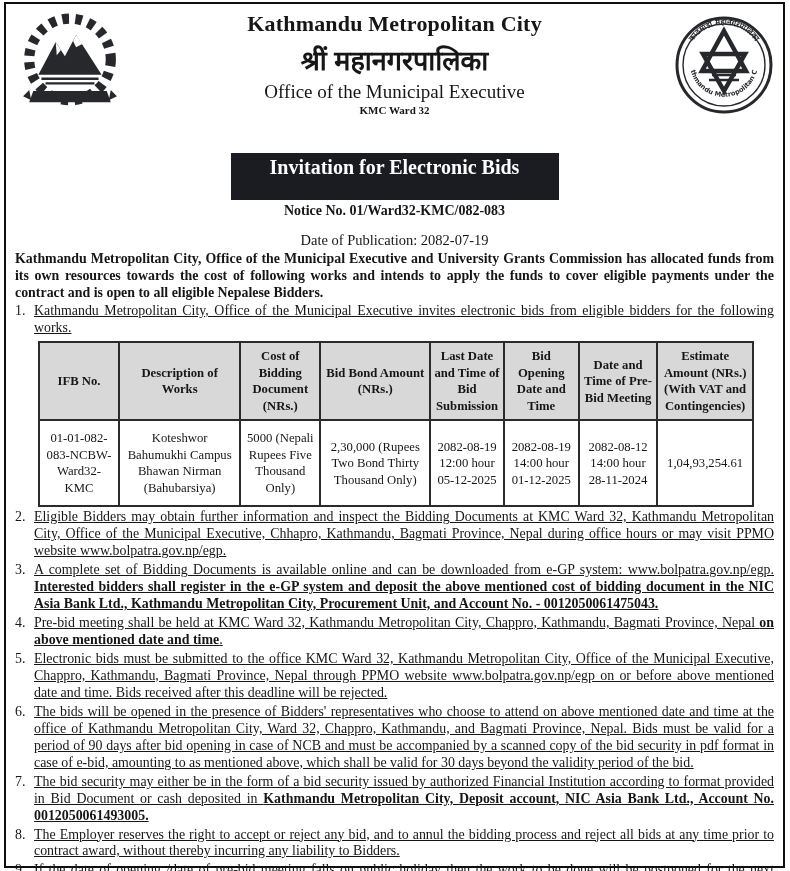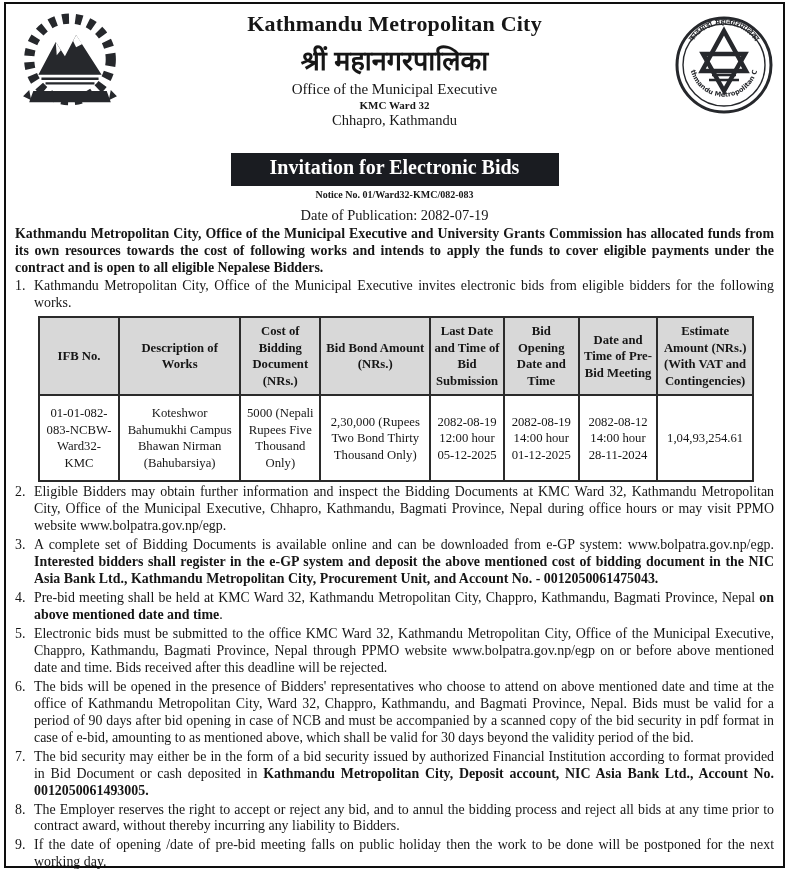--- a/index.html
+++ b/index.html
@@ -12,38 +12,38 @@
     position:absolute; left:4px; top:2px; width:781px; height:866px;
     border:2.5px solid #0e0e0e; box-sizing:border-box;
     padding:4px 9px 6px 9px; background:#ffffff;
   }
   
   .header { position:relative; text-align:center; min-height:138px; }
   .logo-left  { position:absolute; left:4px;  top:2px; width:102px; height:108px; }
   .logo-right { position:absolute; right:0px; top:4px; width:100px; height:106px; }
   .title    { font-size:22px; font-weight:bold; letter-spacing:0.2px; padding-top:3px; }
   .np-title { font-size:27px; font-weight:bold; font-family:Liberation Sans, sans-serif; line-height:1.1; margin-top:10px; }
-  .office   { font-size:15px; margin-top:4px; }
+  .office   { font-size:19px; margin-top:4px; }
   .ward     { font-size:11px; font-weight:bold; margin-top:1px; }
   .addr     { font-size:14.5px; margin-top:1px; }
   
   .banner {
     width:328px; margin:7px auto 3px auto; background:#1a1c21; color:#ffffff;
-    font-size:20px; font-weight:bold; text-align:center; padding:3px 0 7px 0;
+    font-size:20px; font-weight:bold; text-align:center; padding:3px 0 21px 0;
   }
-  .notice-no { text-align:center; font-weight:bold; font-size:10px; }
-  .pub-date  { text-align:center; font-size:14.5px; margin-top:7px; }
+  .notice-no { text-align:center; font-weight:bold; font-size:14px; }
+  .pub-date  { text-align:center; font-size:14.5px; margin-top:13px; }
   
   .intro {
     font-weight:bold; font-size:13.9px; line-height:1.21; text-align:justify; margin-top:2px;
   }
   .items { margin-top:2px; }
   .item { display:flex; font-size:13.9px; line-height:1.22; margin-top:2px; }
   .item .num   { flex:none; width:19px; }
-  .item .itext { flex:1; text-align:justify; }
+  .item .itext { flex:1; text-align:justify;text-decoration:underline; }
   .b { font-weight:bold; }
   
   table.bids {
     border-collapse:collapse; table-layout:fixed; width:716px;
     margin:4px 0 2px 23px;
   }
   table.bids th, table.bids td {
     border:2px solid #2b2b2b; text-align:center; vertical-align:middle;
     font-size:12.7px; line-height:1.3; padding:2px 3px; word-wrap:break-word;
   }
@@ -86,21 +86,20 @@
       </text>
       <text font-size="6.6" font-weight="bold" fill="#26282c">
         <textPath href="#arcBot" startOffset="50%" text-anchor="middle">Kathmandu Metropolitan City</textPath>
       </text>
     </svg>
 
     <div class="title">Kathmandu Metropolitan City</div>
     <div class="np-title">श्रीं महानगरपालिका</div>
     <div class="office">Office of the Municipal Executive</div>
     <div class="ward">KMC Ward 32</div>
-    <div class="addr">Chhapro, Kathmandu</div>
   </div>
 
   <div class="banner">Invitation for Electronic Bids</div>
   <div class="notice-no">Notice No. 01/Ward32-KMC/082-083</div>
   <div class="pub-date">Date of Publication: 2082-07-19</div>
 
   <div class="intro">Kathmandu Metropolitan City, Office of the Municipal Executive and University Grants Commission has allocated funds from its own resources towards the cost of following works and intends to apply the funds to cover eligible payments under the contract and is open to all eligible Nepalese Bidders.</div>
 
   <div class="items">
 

